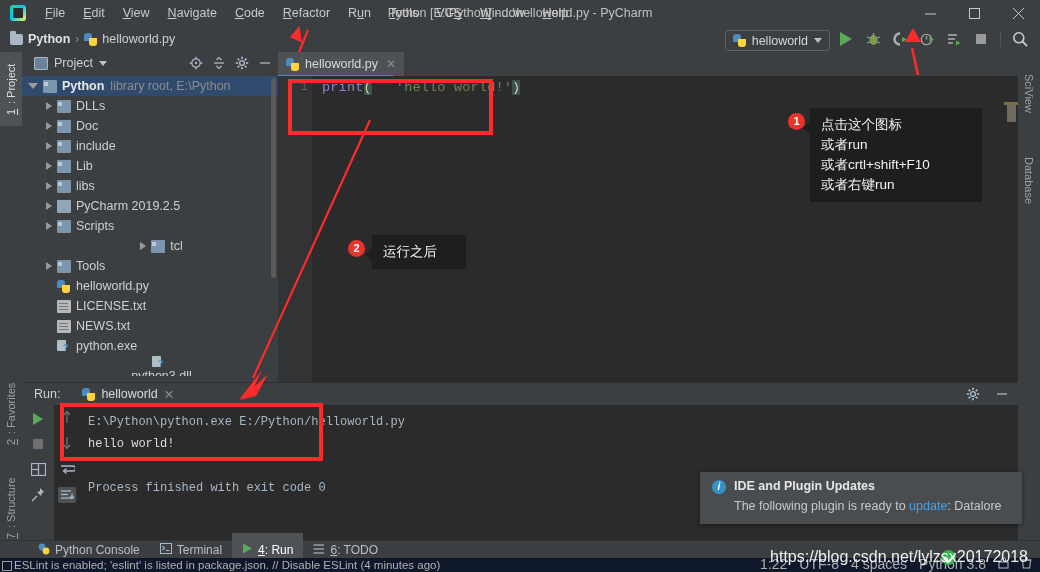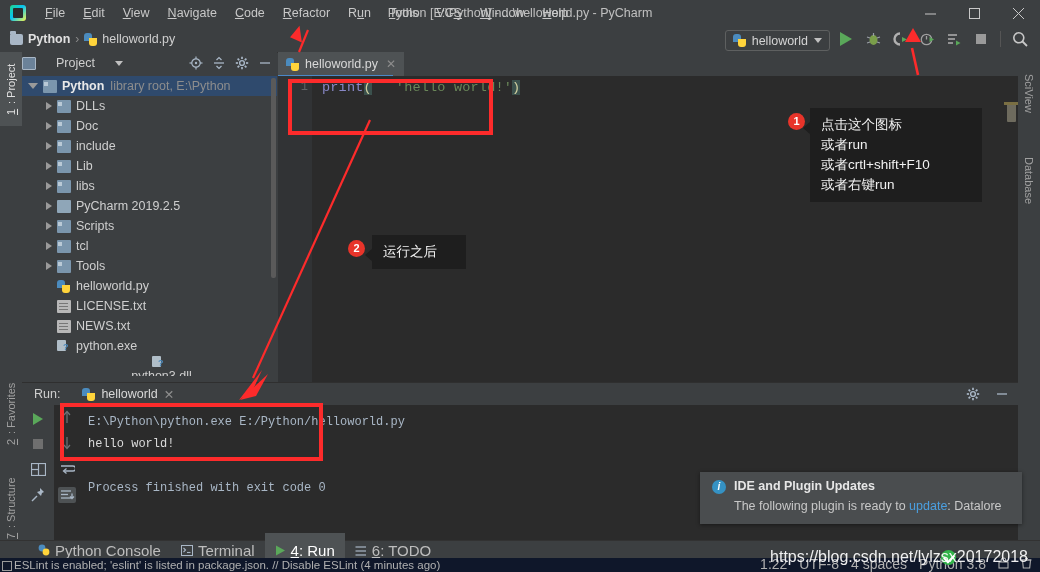--- a/index.html
+++ b/index.html
@@ -53,21 +53,21 @@
   .vtab .u{text-decoration:underline;}
 
   
   .rstrip{position:absolute;right:0;top:52px;width:22px;height:490px;background:#3c3f41;border-left:1px solid #323232;}
   .rtab{position:absolute;right:0;width:22px;writing-mode:vertical-rl;
         font-size:11px;color:#a0a0a0;display:flex;align-items:center;justify-content:center;gap:5px;white-space:nowrap;}
 
   
   .projpanel{position:absolute;left:22px;top:52px;width:255px;height:330px;background:#3c3f41;}
   .proj-head{position:absolute;left:0;top:0;width:255px;height:22px;display:flex;align-items:center;}
-  .proj-title{display:flex;align-items:center;gap:20px;margin-left:0;font-size:12.5px;color:#cfcfcf;}
+  .proj-title{display:flex;align-items:center;gap:6px;margin-left:12px;font-size:12.5px;color:#cfcfcf;}
   .win-ic{width:12px;height:11px;border:1.5px solid #a9b7c6;background:#6b8299;border-radius:1px;}
   .ph-icons{position:absolute;right:4px;top:0;height:22px;display:flex;align-items:center;gap:6px;}
   .ph-ic{width:17px;height:17px;display:flex;align-items:center;justify-content:center;color:#a9b7c6;}
   .tree{position:absolute;left:0;top:24px;width:255px;height:300px;background:#3c3f41;overflow:hidden;}
   .trow{height:20px;display:flex;align-items:center;font-size:12.5px;color:#cfcfcf;white-space:nowrap;padding-left:6px;}
   .trow.sel{background:#2f4a6d;}
   .tri{width:0;height:0;border-top:4px solid transparent;border-bottom:4px solid transparent;
        border-left:6px solid #9a9a9a;margin-right:5px;flex:none;}
   .tri.open{border-left:5px solid transparent;border-right:5px solid transparent;border-top:6px solid #9a9a9a;
             border-bottom:0;margin-right:5px;}
@@ -131,21 +131,21 @@
          box-shadow:0 1px 4px rgba(0,0,0,.45);}
   .notif-t{position:absolute;left:34px;top:7px;font-size:12.5px;font-weight:bold;color:#e6e6e6;}
   .notif-b{position:absolute;left:34px;top:27px;font-size:12.5px;color:#c8c8c8;}
   .notif-b a{color:#4b9fe0;text-decoration:none;}
   .info-ic{position:absolute;left:12px;top:8px;width:14px;height:14px;border-radius:50%;background:#3592c4;
            color:#fff;font-size:10px;font-weight:bold;text-align:center;line-height:14px;font-style:italic;}
 
   
   .toolwin-bar{position:absolute;left:0;top:540px;width:1040px;height:18px;background:#3c3f41;border-top:1px solid #323232;
                display:flex;align-items:center;}
-  .tw{display:flex;align-items:center;gap:5px;height:18px;padding:8px 10px;font-size:15px;color:#bdbdbd;}
+  .tw{display:flex;align-items:center;gap:5px;height:18px;padding:8px 10px;font-size:12px;color:#bdbdbd;}
   .tw.sel{background:#4e5254;color:#ffffff;}
   .tw .u{text-decoration:underline;}
   .statusbar{position:absolute;left:0;top:558px;width:1040px;height:14px;background:#0f172a;}
   .status-msg{position:absolute;left:14px;top:0;height:14px;line-height:14px;font-size:11.5px;color:#b0b0b0;white-space:nowrap;}
   .status-chk{position:absolute;left:2px;top:3px;width:8px;height:8px;border:1px solid #9a9a9a;}
   .status-right{position:absolute;right:8px;top:0;height:14px;display:flex;align-items:flex-end;gap:12px;
                 font-size:14px;color:#b0b0b0;margin-left:29px;}
 
   
   .redbox{position:absolute;border:4px solid #fd2b2b;box-sizing:border-box;}
@@ -362,21 +362,21 @@
         <div class="trow" style="padding-left: 24px;">
           <span class="tri "></span>
           <span class="ic ic-folderplain"></span>
           <span class="tlabel">PyCharm 2019.2.5</span>
         </div>
         <div class="trow" style="padding-left: 24px;">
           <span class="tri "></span>
           <span class="ic ic-folder"></span>
           <span class="tlabel">Scripts</span>
         </div>
-        <div class="trow" style="padding-left: 24px;">
+        <div class="trow" style="padding-left: 24px; justify-content: center;">
           <span class="tri "></span>
           <span class="ic ic-folder"></span>
           <span class="tlabel">tcl</span>
         </div>
         <div class="trow" style="padding-left: 24px;">
           <span class="tri "></span>
           <span class="ic ic-folder"></span>
           <span class="tlabel">Tools</span>
         </div>
         <div class="trow" style="padding-left: 24px;">

